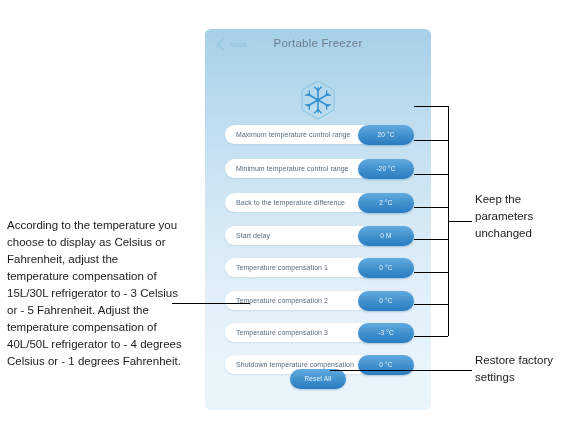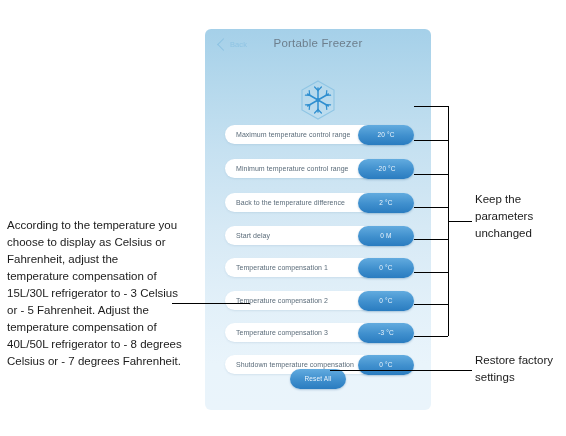--- a/index.html
+++ b/index.html
@@ -318,17 +318,17 @@
       <line x1="448" y1="106" x2="448" y2="336"></line>
 
       <line x1="448" y1="221" x2="472" y2="221"></line>
 
       <line x1="172" y1="303" x2="250" y2="303"></line>
 
       <line x1="330" y1="370" x2="472" y2="370"></line>
     </g>
   </svg>
 
-  <div class="annot-text annot-left">According to the temperature you choose to display as Celsius or Fahrenheit, adjust the temperature compensation of 15L/30L refrigerator to - 3 Celsius or - 5 Fahrenheit. Adjust the temperature compensation of 40L/50L refrigerator to - 8 degrees Celsius or - 7 degrees Fahrenheit.</div>
+  <div class="annot-text annot-left">According to the temperature you choose to display as Celsius or Fahrenheit, adjust the temperature compensation of 15L/30L refrigerator to - 3 Celsius or - 5 Fahrenheit. Adjust the temperature compensation of 40L/50L refrigerator to - 4 degrees Celsius or - 1 degrees Fahrenheit.</div>
   <div class="annot-text annot-restore">Restore factory settings</div>
   <div class="annot-text annot-keep">Keep the parameters unchanged</div>
 
 </div>
 
 </body></html>

